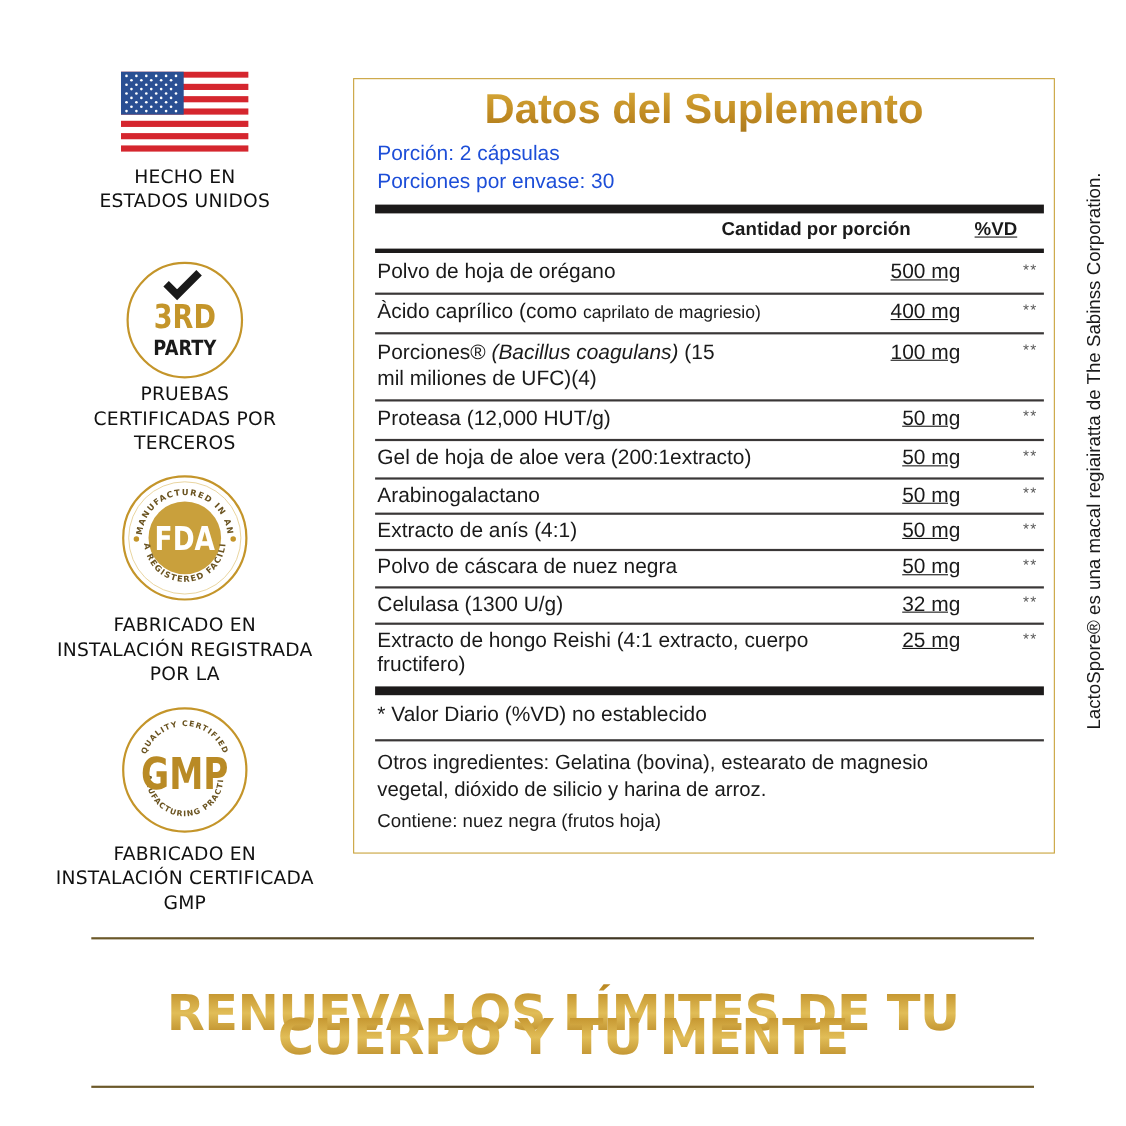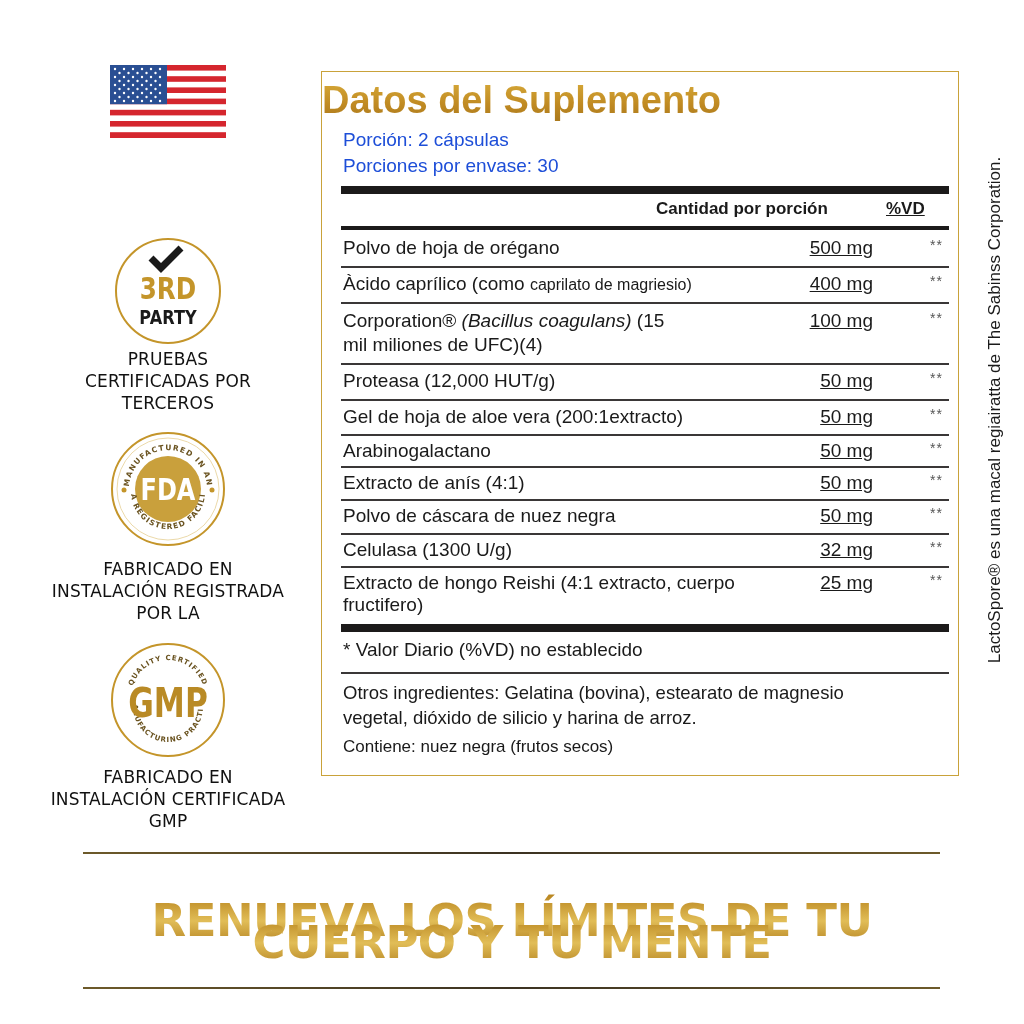--- a/index.html
+++ b/index.html
@@ -14,21 +14,21 @@
   }
   .flag { position: absolute; left: 90px; top: 15px; width: 116px; height: 73px; }
   .seal { position: absolute; }
 
   
   .panel {
     position: absolute; left: 321px; top: 71px; width: 638px; height: 705px;
     border: 1.6px solid #c9a23a; background: #fff;
   }
   .panel-title {
-    position: absolute; left: 0; right: 0; top: 6px; text-align: left;
+    position: absolute; left: 0; right: 0; top: 6px; text-align: center;
     font-family: "Liberation Sans", sans-serif; font-weight: bold;
     font-size: 38px; line-height: 44px; color: #c4952a;
     background: linear-gradient(180deg, #d9ad3c 0%, #c08a22 60%, #a9781c 100%);
     -webkit-background-clip: text; background-clip: text; -webkit-text-fill-color: transparent;
   }
   .serving { position: absolute; left: 21px; top: 55px; font-size: 19px; line-height: 26px; color: #1d4ed8; }
 
   .bar-thick { position: absolute; left: 19px; width: 608px; background: #1c1a1a; }
   .rule { position: absolute; left: 19px; width: 608px; height: 1.6px; background: #3a3737; }
 
@@ -126,20 +126,24 @@
         <circle cx="36.5" cy="32" r="1.2"></circle>
         <circle cx="45.5" cy="32" r="1.2"></circle>
       <circle cx="5" cy="36" r="1.2"></circle>
         <circle cx="14" cy="36" r="1.2"></circle>
         <circle cx="23" cy="36" r="1.2"></circle>
         <circle cx="32" cy="36" r="1.2"></circle>
         <circle cx="41" cy="36" r="1.2"></circle>
         <circle cx="50" cy="36" r="1.2"></circle>
     </g>
   </svg>
+  <div class="badge-caption" style="position:absolute; left:0; right:0; top:100px;">
+    <div>HECHO EN</div>
+    <div>ESTADOS UNIDOS</div>
+  </div>
 </div>
 
 <div class="badge-block" style="top:236px; height:180px;">
   <svg class="seal" style="left:93px; top:0;" width="110" height="110" viewBox="0 0 110 110">
     <circle cx="55" cy="55" r="52" fill="#fff" stroke="#c4952a" stroke-width="2"></circle>
     <path d="M38 22 L48 32 L68 12" fill="none" stroke="#1a1a1a" stroke-width="7" stroke-linejoin="miter"></path>
   </svg>
   <div style="position:absolute; left:0; right:0; top:36px; text-align:center; font-family:'DejaVu Sans',sans-serif; font-weight:bold; font-size:30px; line-height:34px; color:#c4952a; transform:scaleX(0.82);">3RD</div>
   <div style="position:absolute; left:0; right:0; top:70px; text-align:center; font-family:'DejaVu Sans',sans-serif; font-weight:bold; font-size:19px; line-height:22px; color:#1a1a1a; transform:scaleX(0.85);">PARTY</div>
   <div class="badge-caption" style="position:absolute; left:0; right:0; top:112px;">
@@ -214,21 +218,21 @@
 
   <div class="row" style="top:200px;">
     <span class="name"><span>Àcido caprílico (como </span><span class="small">caprilato de magriesio)</span></span>
     <span class="amount">400 mg</span>
     <span class="dv">**</span>
   </div>
   <div class="rule" style="top:230px;"></div>
 
   <div class="row" style="top:237px;">
     <span class="name">
-      <span>Corporation® </span><span class="ital">(Bacillus coagulans)</span><span> (15</span><br>
+      <span>Porciones® </span><span class="ital">(Bacillus coagulans)</span><span> (15</span><br>
       <span>mil miliones de UFC)(4)</span>
     </span>
     <span class="amount">100 mg</span>
     <span class="dv">**</span>
   </div>
   <div class="rule" style="top:291px;"></div>
 
   <div class="row" style="top:297px;">
     <span class="name">Proteasa (12,000 HUT/g)</span>
     <span class="amount">50 mg</span>
@@ -282,21 +286,21 @@
 
   <div class="bar-thick" style="top:552px; height:8px;"></div>
   <div class="footnote">* Valor Diario (%VD) no establecido</div>
   <div class="rule" style="top:600px; height:2px;"></div>
 
   <div class="other">
     <div>Otros ingredientes: Gelatina (bovina), estearato de magnesio</div>
     <div>vegetal, dióxido de silicio y harina de arroz.</div>
   </div>
   <div class="contains">
-    <span>Contiene:</span><span> nuez negra (frutos secos)</span>
+    <span>Contiene:</span><span> nuez negra (frutos hoja)</span>
   </div>
 </div>
 
 <div class="tm-note">LactoSpore® es una macal regiairatta de The Sabinss Corporation.</div>
 
 <div class="gold-rule" style="top:852px;"></div>
 <div class="slogan" style="top:894px;">RENUEVA LOS LÍMITES DE TU</div>
 <div class="slogan" style="top:916px;">CUERPO Y TU MENTE</div>
 <div class="gold-rule" style="top:987px;"></div>
 

